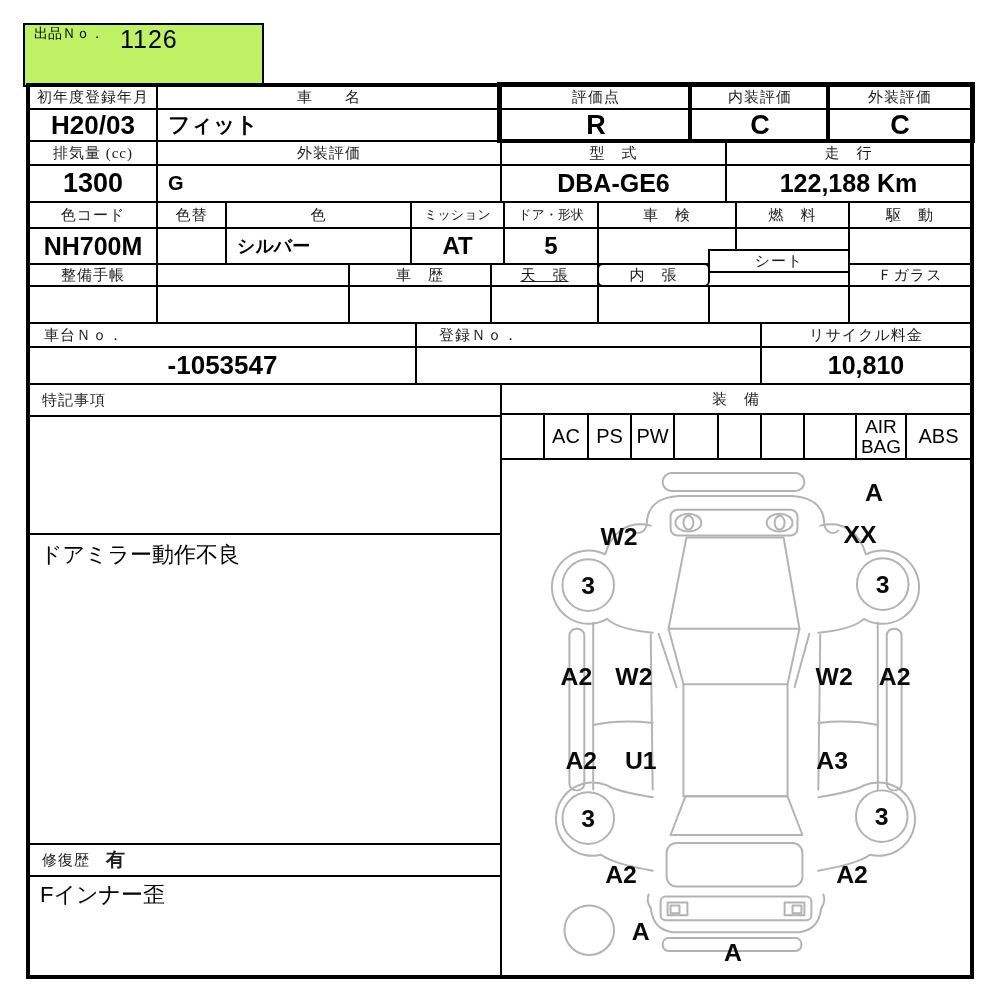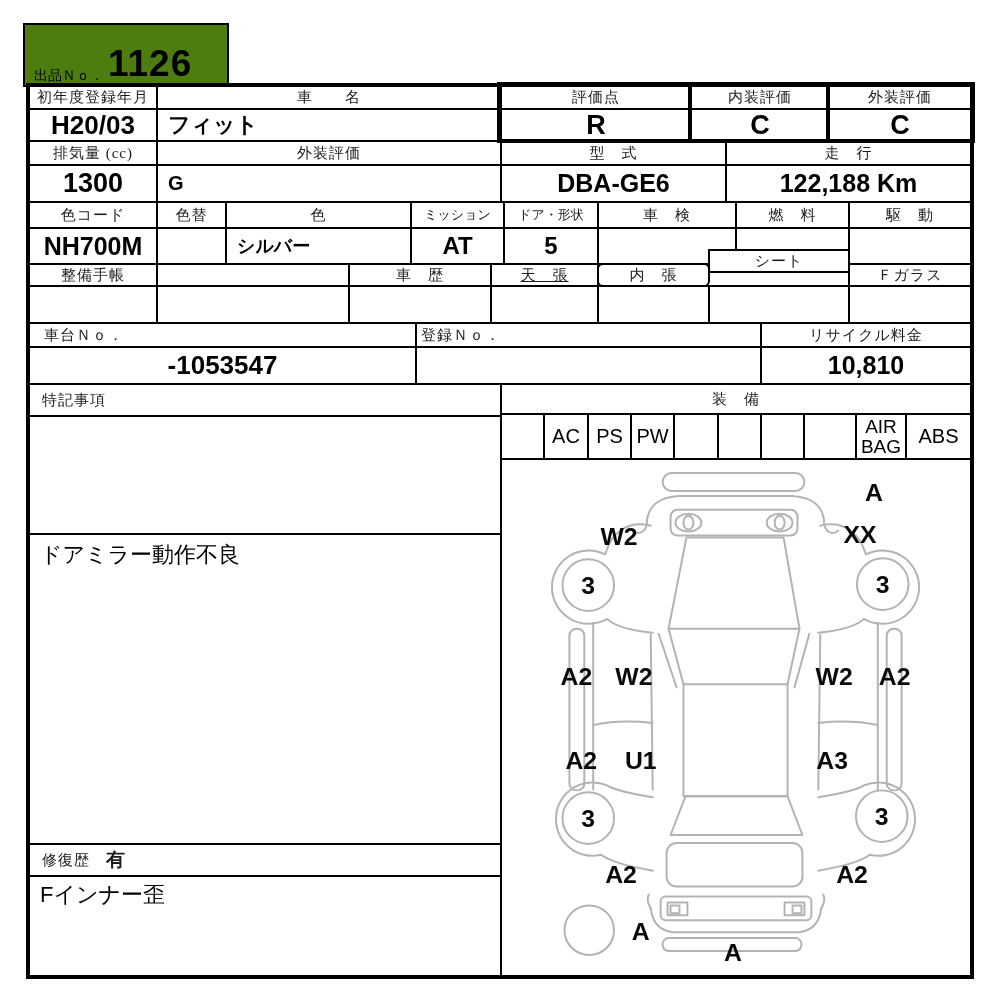--- a/index.html
+++ b/index.html
@@ -7,24 +7,24 @@
          font-family:"Liberation Sans","DejaVu Sans",sans-serif;color:#000;}
   .cell{position:absolute;box-sizing:border-box;border:2px solid #000;background:#fff;
         display:flex;align-items:center;justify-content:center;overflow:hidden;}
   .hc{font-family:"Liberation Serif","DejaVu Serif",serif;font-size:15px;color:#1c1c1c;
       letter-spacing:1px;white-space:pre;}
   .vc{font-family:"Liberation Sans","DejaVu Sans",sans-serif;font-weight:bold;font-size:24px;}
   .left{justify-content:flex-start;padding-left:10px;}
   .outer-frame{position:absolute;box-sizing:border-box;border:3px solid #000;pointer-events:none;background:transparent;}
   .bold-box{position:absolute;box-sizing:border-box;border:4px solid #000;pointer-events:none;background:transparent;}
   .vline{position:absolute;background:#000;}
-  .lotbox{position:absolute;left:23px;top:23px;width:206px;height:64px;box-sizing:border-box;
-          border:2px solid #000;display:flex;align-items:flex-end;background:#4d7c0f;}
+  .lotbox{position:absolute;left:23px;top:23px;width:241px;height:64px;box-sizing:border-box;
+          border:2px solid #000;display:flex;align-items:flex-start;background:#bef264;}
   .lotlabel{font-family:"Liberation Serif","DejaVu Serif",serif;font-size:14px;margin-left:9px;white-space:pre;}
-  .lotnum{font-size:37px;font-weight:bold;margin-left:4px;letter-spacing:1px;}
+  .lotnum{font-size:25px;font-weight:normal;margin-left:16px;letter-spacing:1px;}
   .notesbox{position:absolute;box-sizing:border-box;border:2px solid #000;background:#fff;}
   .notetext{font-size:22px;line-height:28px;font-weight:500;}
   .eq{font-size:20px;font-weight:normal;text-align:center;line-height:21px;padding:0 1px;}
   .diagram{position:absolute;left:500px;top:458px;width:472px;height:519px;box-sizing:border-box;
            border:2px solid #000;background:#fff;}
   .diagram svg{position:absolute;left:0;top:0;width:100%;height:100%;}
   #car-outline{fill:none;stroke:#b3b3b3;stroke-width:2;stroke-linecap:round;stroke-linejoin:round;}
   .dl{font-family:"Liberation Sans","DejaVu Sans",sans-serif;font-weight:bold;font-size:25px;
       fill:#0a0a0a;text-anchor:middle;dominant-baseline:central;}
 </style>
@@ -88,21 +88,21 @@
 
   <div class="cell vc" style="left:28px;top:285px;width:130px;height:39px;"></div>
   <div class="cell vc" style="left:156px;top:285px;width:194px;height:39px;"></div>
   <div class="cell vc" style="left:348px;top:285px;width:144px;height:39px;"></div>
   <div class="cell vc" style="left:490px;top:285px;width:109px;height:39px;"></div>
   <div class="cell vc" style="left:597px;top:285px;width:113px;height:39px;"></div>
   <div class="cell vc" style="left:708px;top:285px;width:142px;height:39px;"></div>
   <div class="cell vc" style="left:848px;top:285px;width:124px;height:39px;"></div>
 
   <div class="cell hc left" style="left:28px;top:322px;width:389px;height:26px;padding-left:14px;">車台Ｎｏ．</div>
-  <div class="cell hc left" style="left:415px;top:322px;width:347px;height:26px;padding-left:4px;">登録Ｎｏ．</div>
+  <div class="cell hc left" style="left:415px;top:322px;width:347px;height:26px;padding-left:22px;">登録Ｎｏ．</div>
   <div class="cell hc" style="left:760px;top:322px;width:212px;height:26px;">リサイクル料金</div>
 
   <div class="cell vc" style="left:28px;top:346px;width:389px;height:39px;font-size:26px;">-1053547</div>
   <div class="cell vc" style="left:415px;top:346px;width:347px;height:39px;"></div>
   <div class="cell vc" style="left:760px;top:346px;width:212px;height:39px;font-size:25px;">10,810</div>
 
   <div class="cell hc left" style="left:28px;top:383px;width:474px;height:34px;padding-left:12px;">特記事項</div>
   <div class="cell" style="left:28px;top:415px;width:474px;height:120px;"></div>
   <div class="notesbox" style="left:28px;top:533px;width:474px;height:312px;padding:6px 10px;">
     <div class="notetext">ドアミラー動作不良</div>

